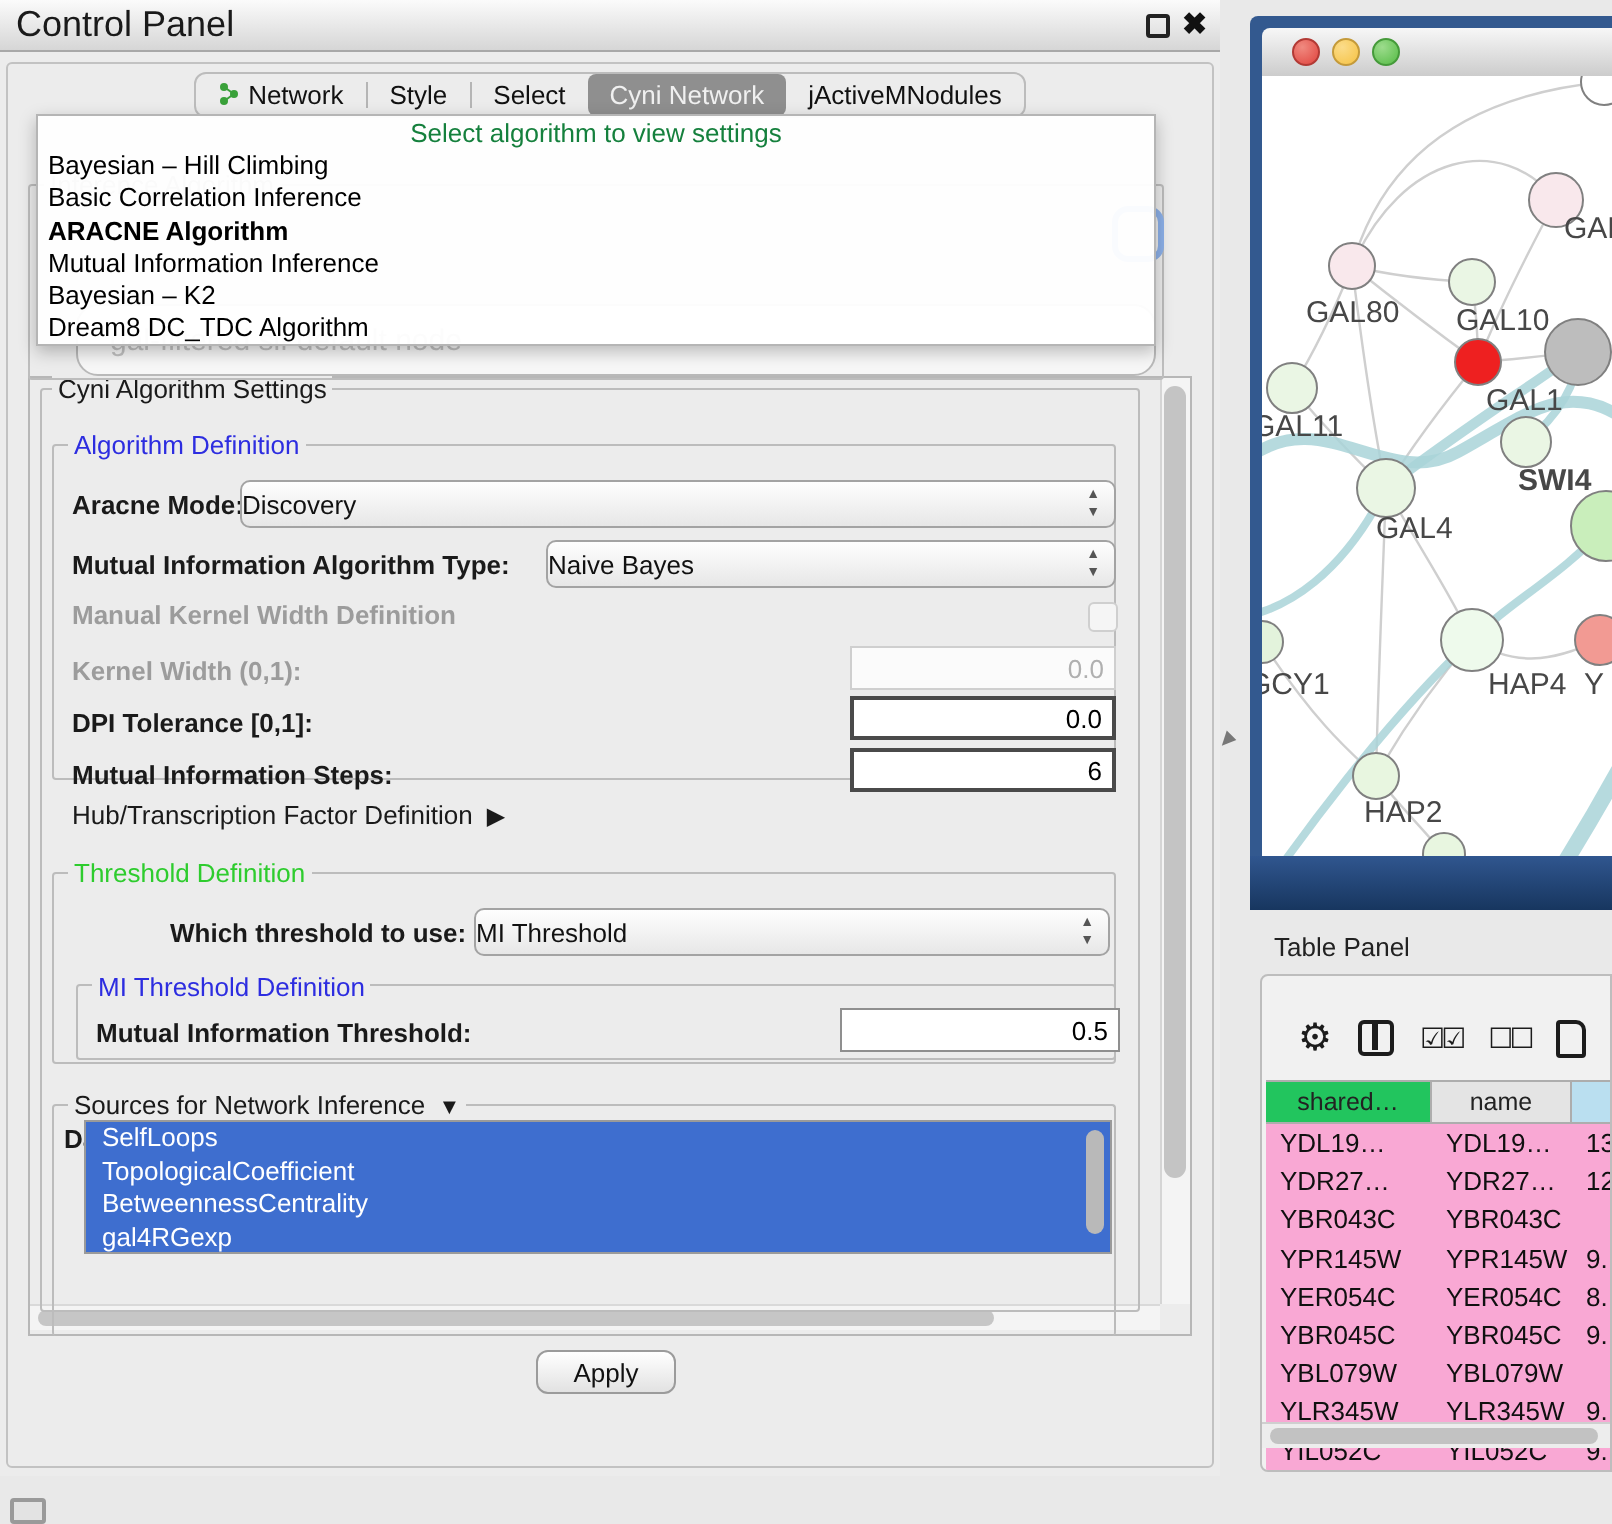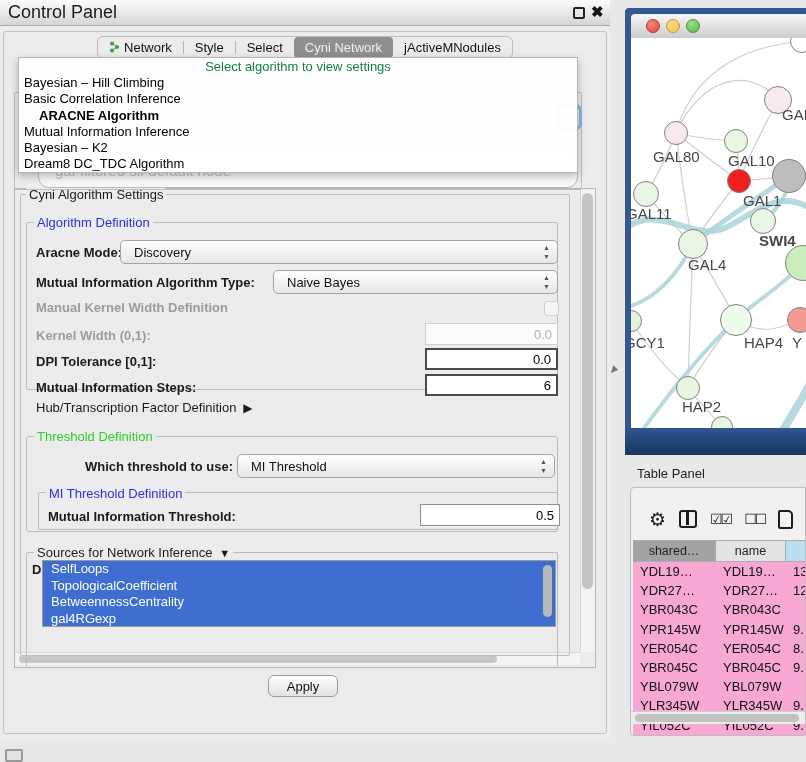--- a/index.html
+++ b/index.html
@@ -27,40 +27,40 @@
   #ghost-group-title { left:22px; top:85px; font-size:13px; color:#9a9a9a; background:#ececec; padding:0 3px; z-index:4; }
   #ghost-focus-ring { left:556px; top:103px; width:26px; height:28px; border:3px solid #8cb0e8; border-radius:8px; z-index:4; }
   #ghost-combo { left:38px; top:152px; width:540px; height:36px; border:1px solid #b9b9b9; border-radius:11px; background:#f7f7f7; z-index:5;
     font-size:15px; color:#c2c2c2; display:flex; align-items:center; padding-left:16px; }
 
   
   #algo-popup { left:18px; top:57px; width:560px; height:116px; background:rgba(255,255,255,0.95);
     border:1px solid #b5b5b5; box-shadow:0 3px 8px rgba(0,0,0,0.25); z-index:50; padding-top:1px; }
   #algo-placeholder { text-align:center; color:#15803d; font-size:13px; height:16px; line-height:15px; }
   .algo-item { font-size:13px; color:#000; height:16.3px; line-height:16px; padding-left:5px; white-space:nowrap; }
-  .algo-item.sel { font-weight:bold;margin-left:15px; }
+  .algo-item.sel { font-weight:bold; }
 
   
   #settings-wrap { left:14px; top:188px; width:582px; height:480px; border:1px solid #b7b7b7; background:#ececec; }
   #v-scroll { left:580px; top:189px; width:15px; height:463px; background:#f4f4f4; border-left:1px solid #d5d5d5; }
   #v-thumb { left:582px; top:193px; width:11px; height:396px; background:#c4c4c4; border-radius:6px; }
   #h-scroll { left:15px; top:652px; width:565px; height:13px; background:#f4f4f4; border-top:1px solid #d9d9d9; }
   #h-thumb { left:19px; top:655px; width:478px; height:8px; background:#c6c6c6; border-radius:4px; }
 
   .groupbox { position:absolute; border:1px solid #bcbcbc; border-radius:2px; }
   .group-title { position:absolute; font-size:13px; background:#ececec; padding:0 3px; white-space:nowrap; }
   .gt-black { color:#1a1a1a; }
   .gt-blue  { color:#2d2de0; }
   .gt-green { color:#2ecc2e; }
 
   .lbl  { position:absolute; font-size:13px; font-weight:bold; color:#1a1a1a; white-space:nowrap; }
   .lbl-dis { color:#9c9c9c; }
   .combo { position:absolute; height:24px; border:1px solid #a3a3a3; border-radius:5px;
     background:linear-gradient(#fefefe,#e7e7e7); display:flex; align-items:center;
-    font-size:13px; color:#111; padding-left:13px; }
+    font-size:13px; color:#111; }
   .combo .arrows { position:absolute; right:7px; top:2px; font-size:7px; line-height:9px; color:#555; text-align:center; }
   .field { position:absolute; height:22px; font-size:13px; text-align:right; padding-right:5px;
     font-family:"Liberation Sans",sans-serif; background:#fff; }
   .field.dark { border:2px solid #4a4a4a; }
   .field.dis  { border:1px solid #cfcfcf; color:#b0b0b0; background:#fbfbfb; }
   #manual-checkbox { left:544px; top:301px; width:15px; height:15px; border:1px solid #cfcfcf; border-radius:3px; background:#f5f5f5; }
 
   #attr-list { left:42px; top:560px; width:514px; height:67px; border:1px solid #9a9a9a; background:#fff; overflow:hidden; }
   .attr-item { height:16.6px; line-height:16.5px; background:#3e6ecf; color:#fff; font-size:13px; padding-left:8px; white-space:nowrap; }
   #attr-scroll { position:absolute; right:3px; top:4px; width:9px; height:52px; background:#b9b9b9; border-radius:5px; }
@@ -91,21 +91,21 @@
   #table-panel { left:630px; top:487px; width:176px; height:249px; background:#f1f1f1; border:1px solid #bdbdbd; border-radius:4px 0 0 4px; overflow:hidden; }
   #tp-toolbar { position:absolute; left:0; top:14px; width:176px; height:34px; display:flex; align-items:center; gap:13px; padding-left:18px; color:#1c1c1c; }
   #gear-icon { font-size:19px; line-height:19px; }
   #split-icon { width:18px; height:18px; border:2.4px solid #1c1c1c; border-radius:3px; position:relative; }
   #split-icon:after { content:""; position:absolute; left:5.4px; top:0; width:2.4px; height:13px; background:#1c1c1c; }
   .cb-pair { font-size:14px; letter-spacing:-2px; }
   #doc-icon { width:15px; height:19px; border:2.2px solid #1c1c1c; border-radius:2px 5px 2px 2px; }
   #tp-table { position:absolute; left:2px; top:52px; width:174px; }
   #tp-header { display:flex; height:22px; border-top:1px solid #adadad; border-bottom:1px solid #adadad; }
   .th { font-size:12.5px; color:#222; display:flex; align-items:center; justify-content:center; border-right:1px solid #adadad; }
-  .th.c1 { width:83px; background:#a3a3a3; }
+  .th.c1 { width:83px; background:#22c55e; }
   .th.c2 { width:70px; background:#e4e4e4; }
   .th.c3 { width:21px; background:#badff0; }
   .tr { display:flex; height:19.2px; background:#f9a8d4; }
   .td { font-size:13px; color:#101010; padding-left:7px; display:flex; align-items:center; white-space:nowrap; overflow:hidden; }
   .td.c1 { width:83px; } .td.c2 { width:70px; } .td.c3 { width:21px; }
   #tp-hscroll { position:absolute; left:0px; top:223px; width:176px; height:13px; background:#ededed; border-top:1px solid #cfcfcf; }
   #tp-hthumb { position:absolute; left:4px; top:226px; width:164px; height:8px; background:#c2c2c2; border-radius:4px; }
 </style>
 </head>
 <body>

